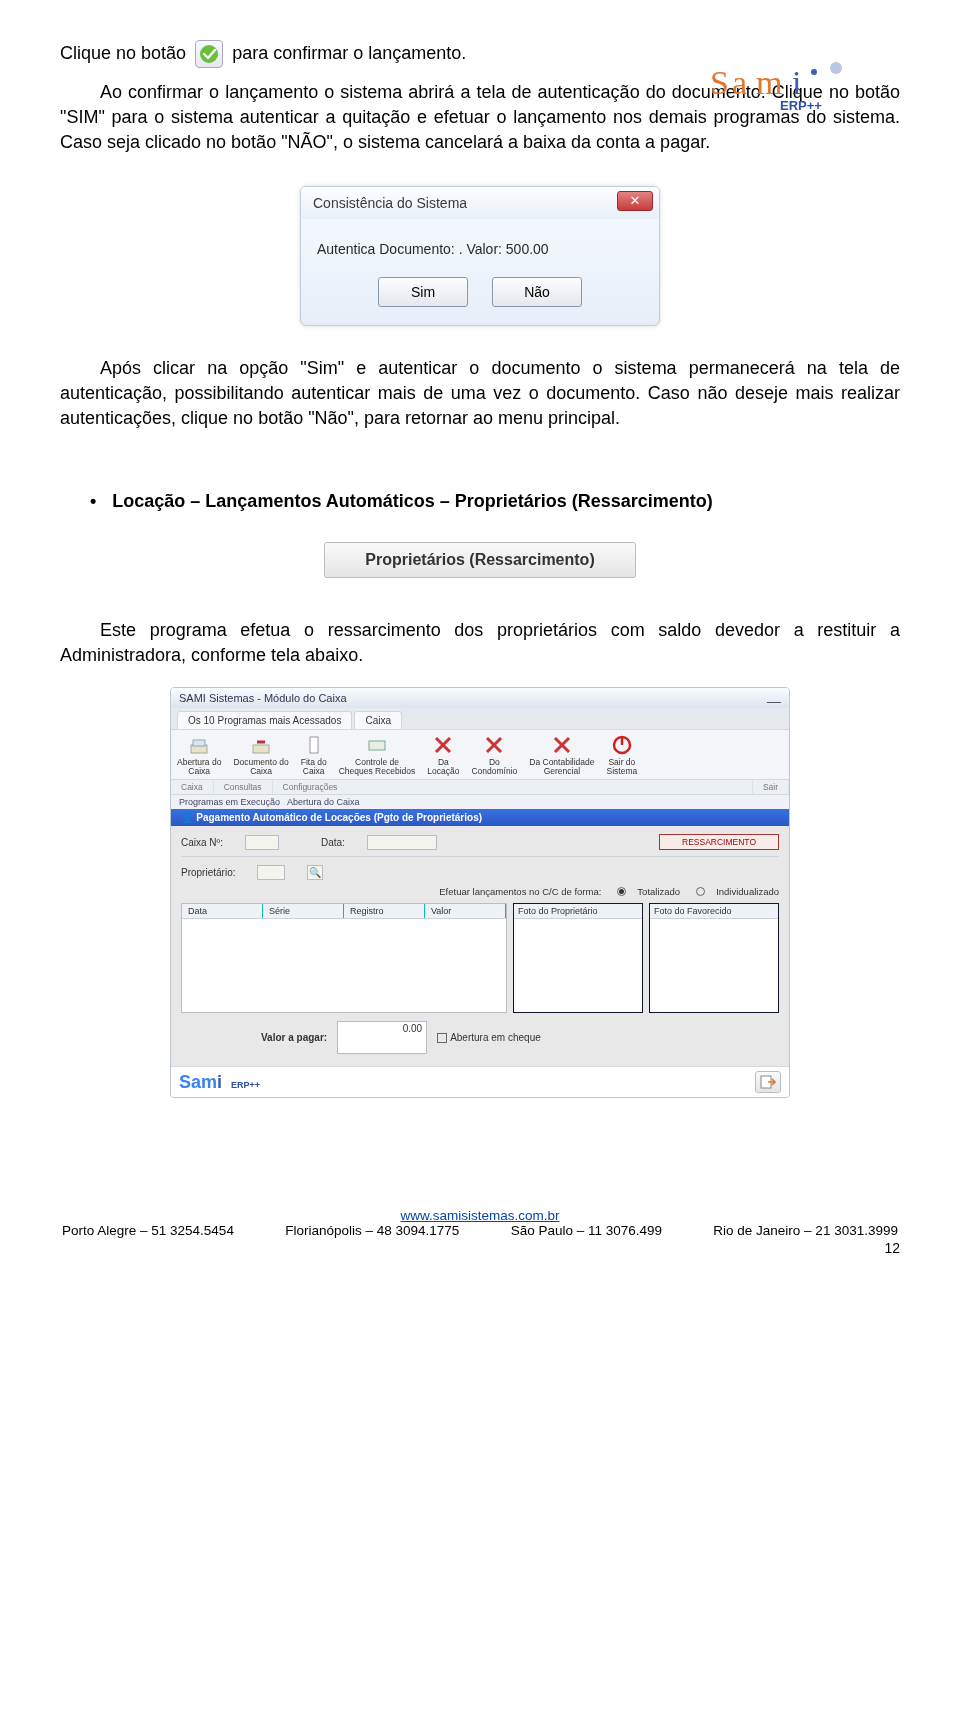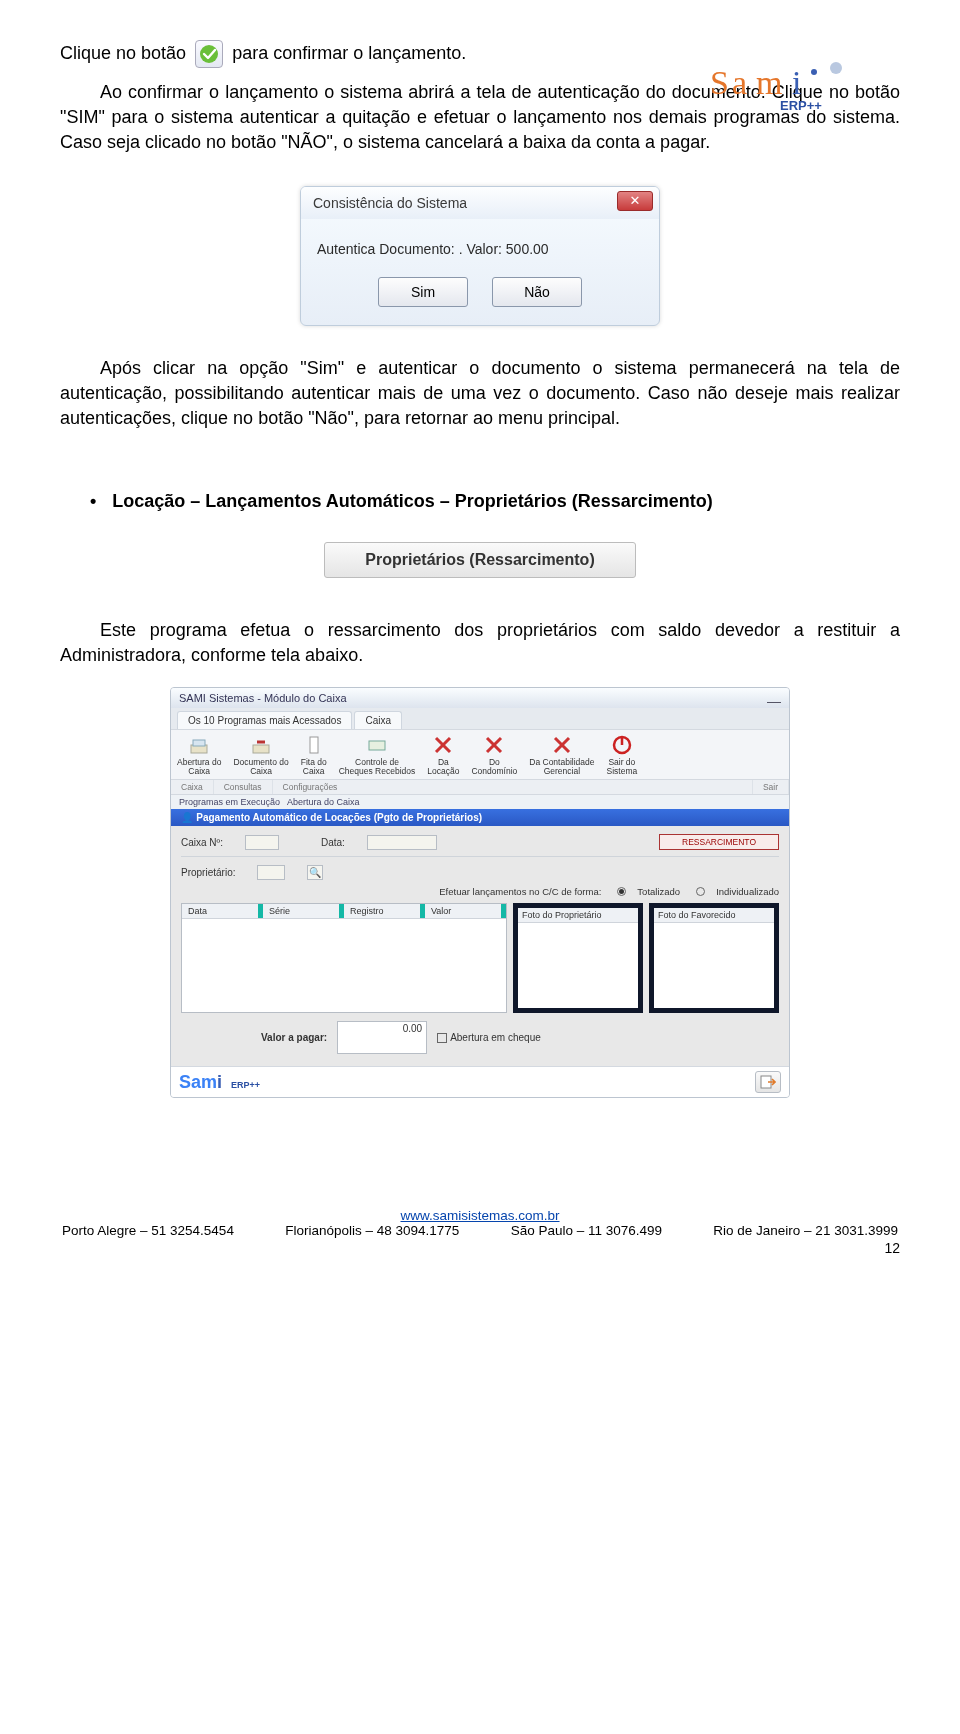--- a/index.html
+++ b/index.html
@@ -43,22 +43,22 @@
   .erp-row { display:flex; align-items:center; gap:22px; margin-bottom:6px; }
   .erp-label { font-size:10px; }
   .erp-input { height:15px; background:#f4f4ee; border:1px solid #b7bdc5; }
   .erp-redbox { width:120px; height:16px; border:1px solid #a33; background:#f8eceb; color:#900; font-size:8.5px; text-align:center; line-height:14px; margin-left:auto; }
   .erp-midrow { display:flex; align-items:center; gap:8px; font-size:9.5px; margin:6px 0; }
   .erp-midrow .radio { width:9px; height:9px; border:1px solid #666; border-radius:50%; display:inline-block; margin:0 3px 0 8px; vertical-align:middle; }
   .erp-midrow .radio.sel::after { content:""; display:block; width:5px; height:5px; background:#333; border-radius:50%; margin:1px; }
   .erp-panels { display:flex; gap:6px; }
   .erp-grid { flex:1; height:110px; border:1px solid #b7bdc5; background:#fff; }
   .erp-grid-head { display:flex; background:#eef1f5; border-bottom:1px solid #cfd4db; font-size:9px; }
-  .erp-grid-head span { padding:2px 6px; border-right:5px solid #14b8a6; flex:1; }
-  .erp-photo { width:130px; height:110px; border:5px solid #0f172a; background:#fff; }
+  .erp-grid-head span { padding:2px 6px; border-right:1px solid #14b8a6; flex:1; }
+  .erp-photo { width:130px; height:110px; border:1px solid #0f172a; background:#fff; }
   .erp-photo-head { background:#eef1f5; border-bottom:1px solid #cfd4db; padding:2px 4px; font-size:9px; }
   .erp-bottom { display:flex; align-items:center; gap:10px; margin-top:8px; font-size:10px; }
   .erp-bottom .val { width:90px; height:33px; background:#fff; border:1px solid #b7bdc5; text-align:right; padding-right:4px; font-size:10px; line-height:13px; }
   .erp-check { width:10px; height:10px; border:1px solid #666; display:inline-block; vertical-align:middle; margin-right:3px; }
   .erp-footer { display:flex; align-items:center; padding:4px 8px; background:#fff; border-top:1px solid #d4d9e0; }
   .erp-footer .sami-mini { font-family:Arial Black,Arial; font-weight:900; font-size:18px; }
   .erp-footer .end-btn { margin-left:auto; width:26px; height:22px; border:1px solid #b7bdc5; background:linear-gradient(#fafafa,#e5e5e5); border-radius:3px; display:flex; align-items:center; justify-content:center; }
 
   .footer { margin-top:110px; text-align:center; font-size:13.5px; }
   .footer a { color:#0645ad; text-decoration:underline; }

